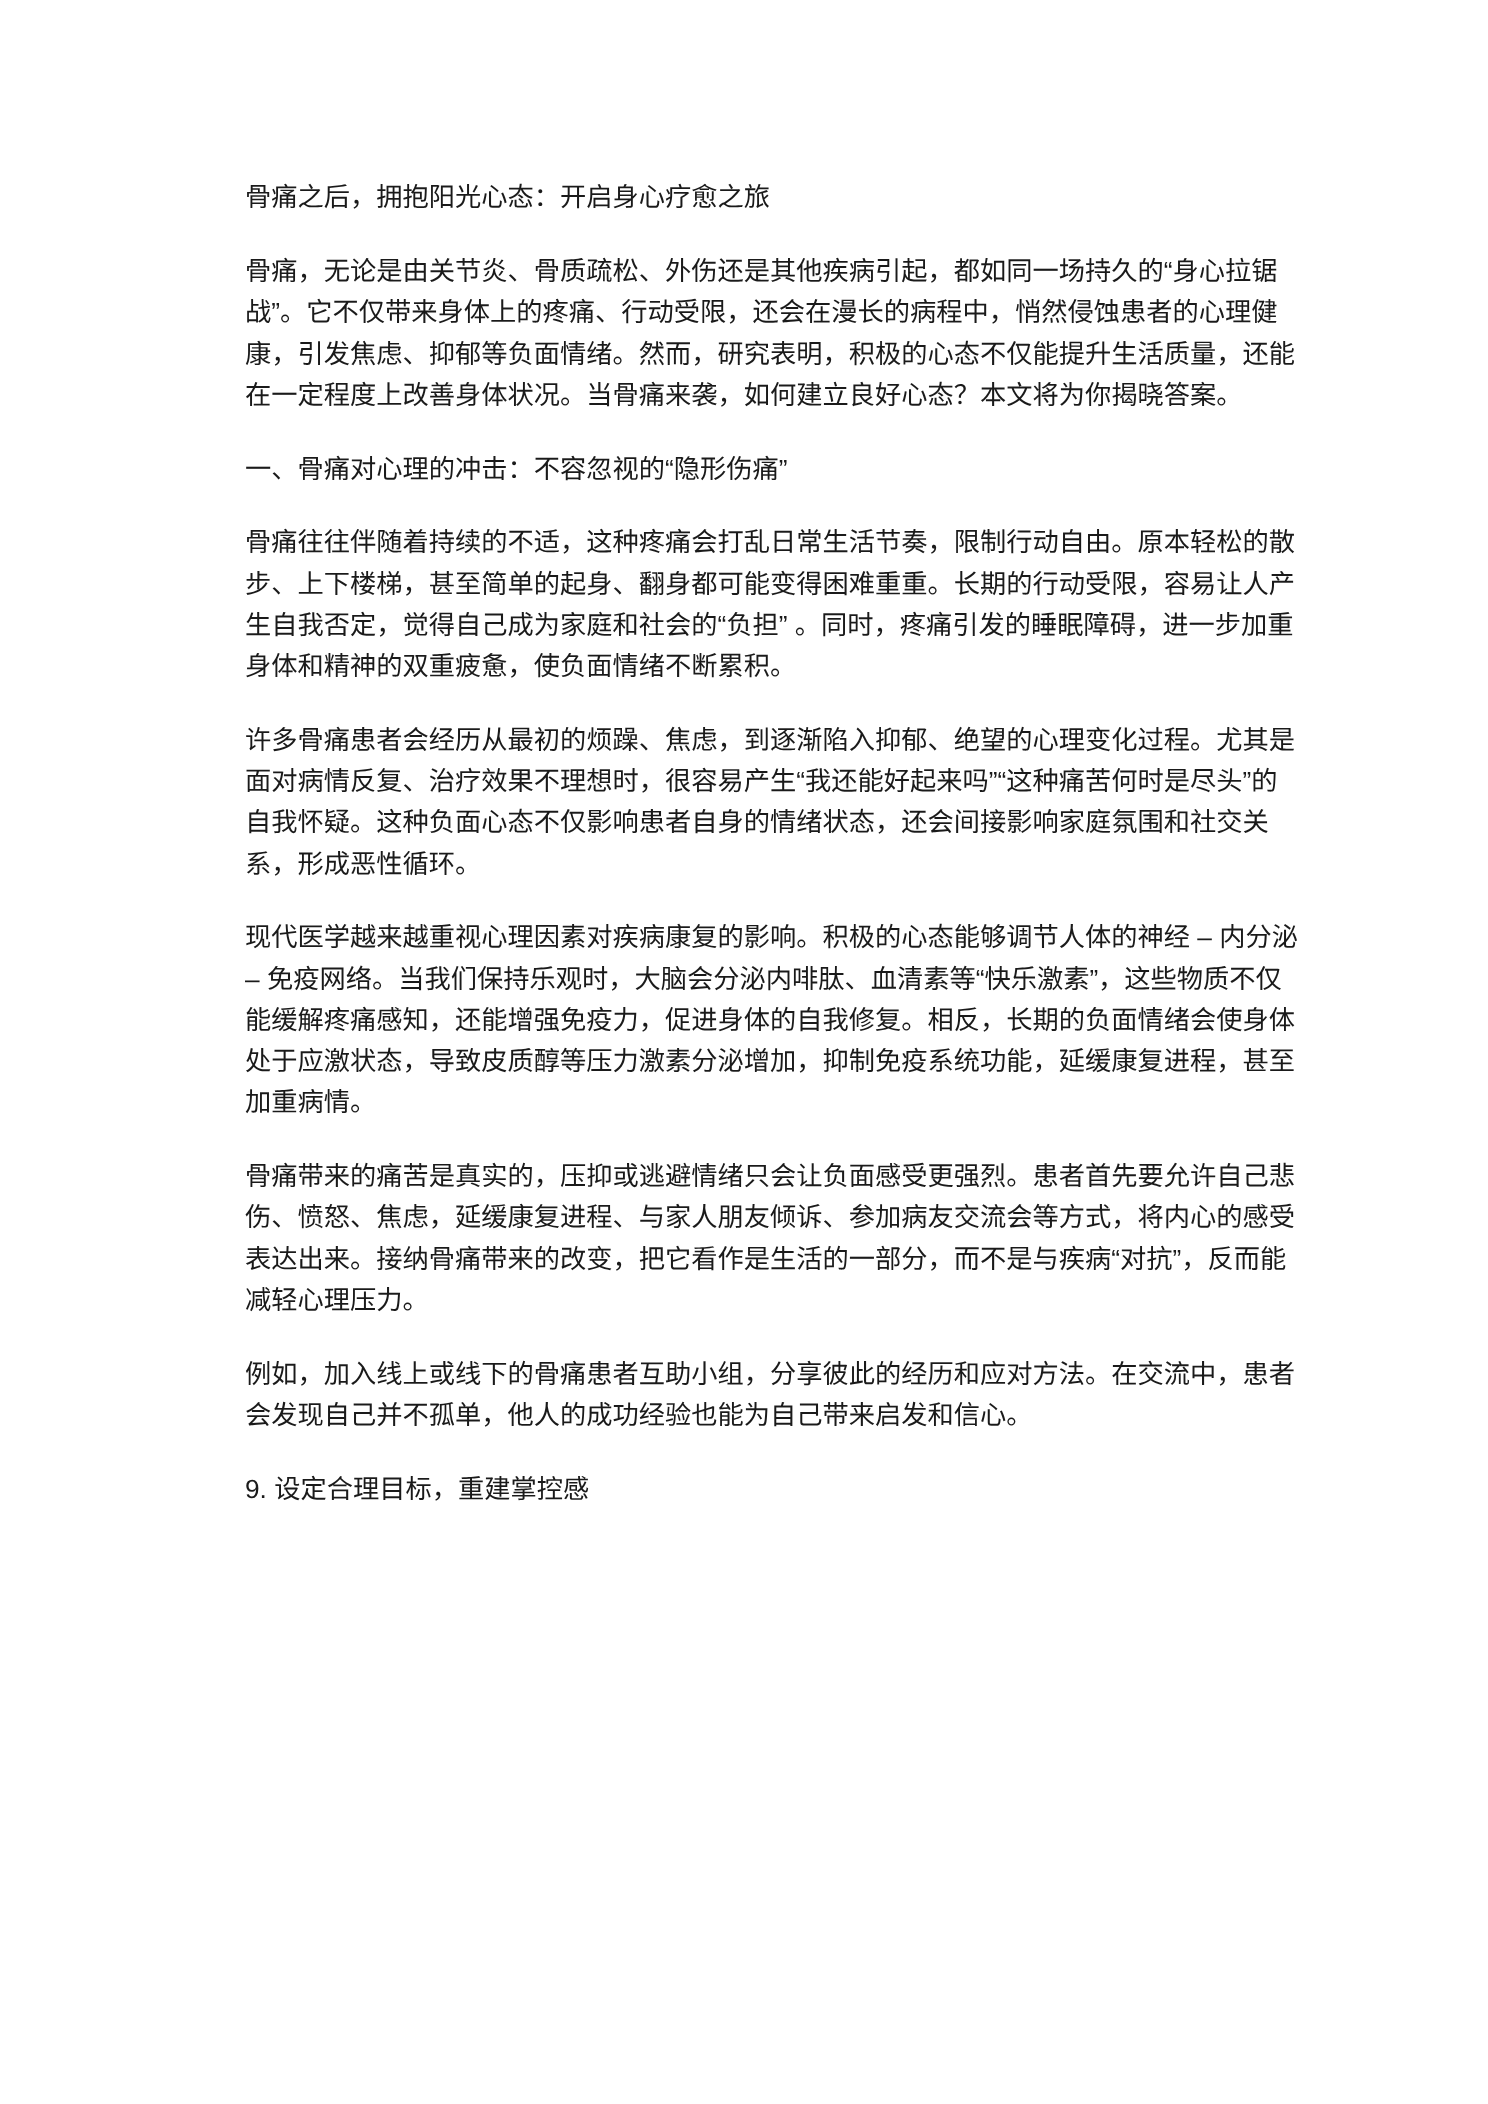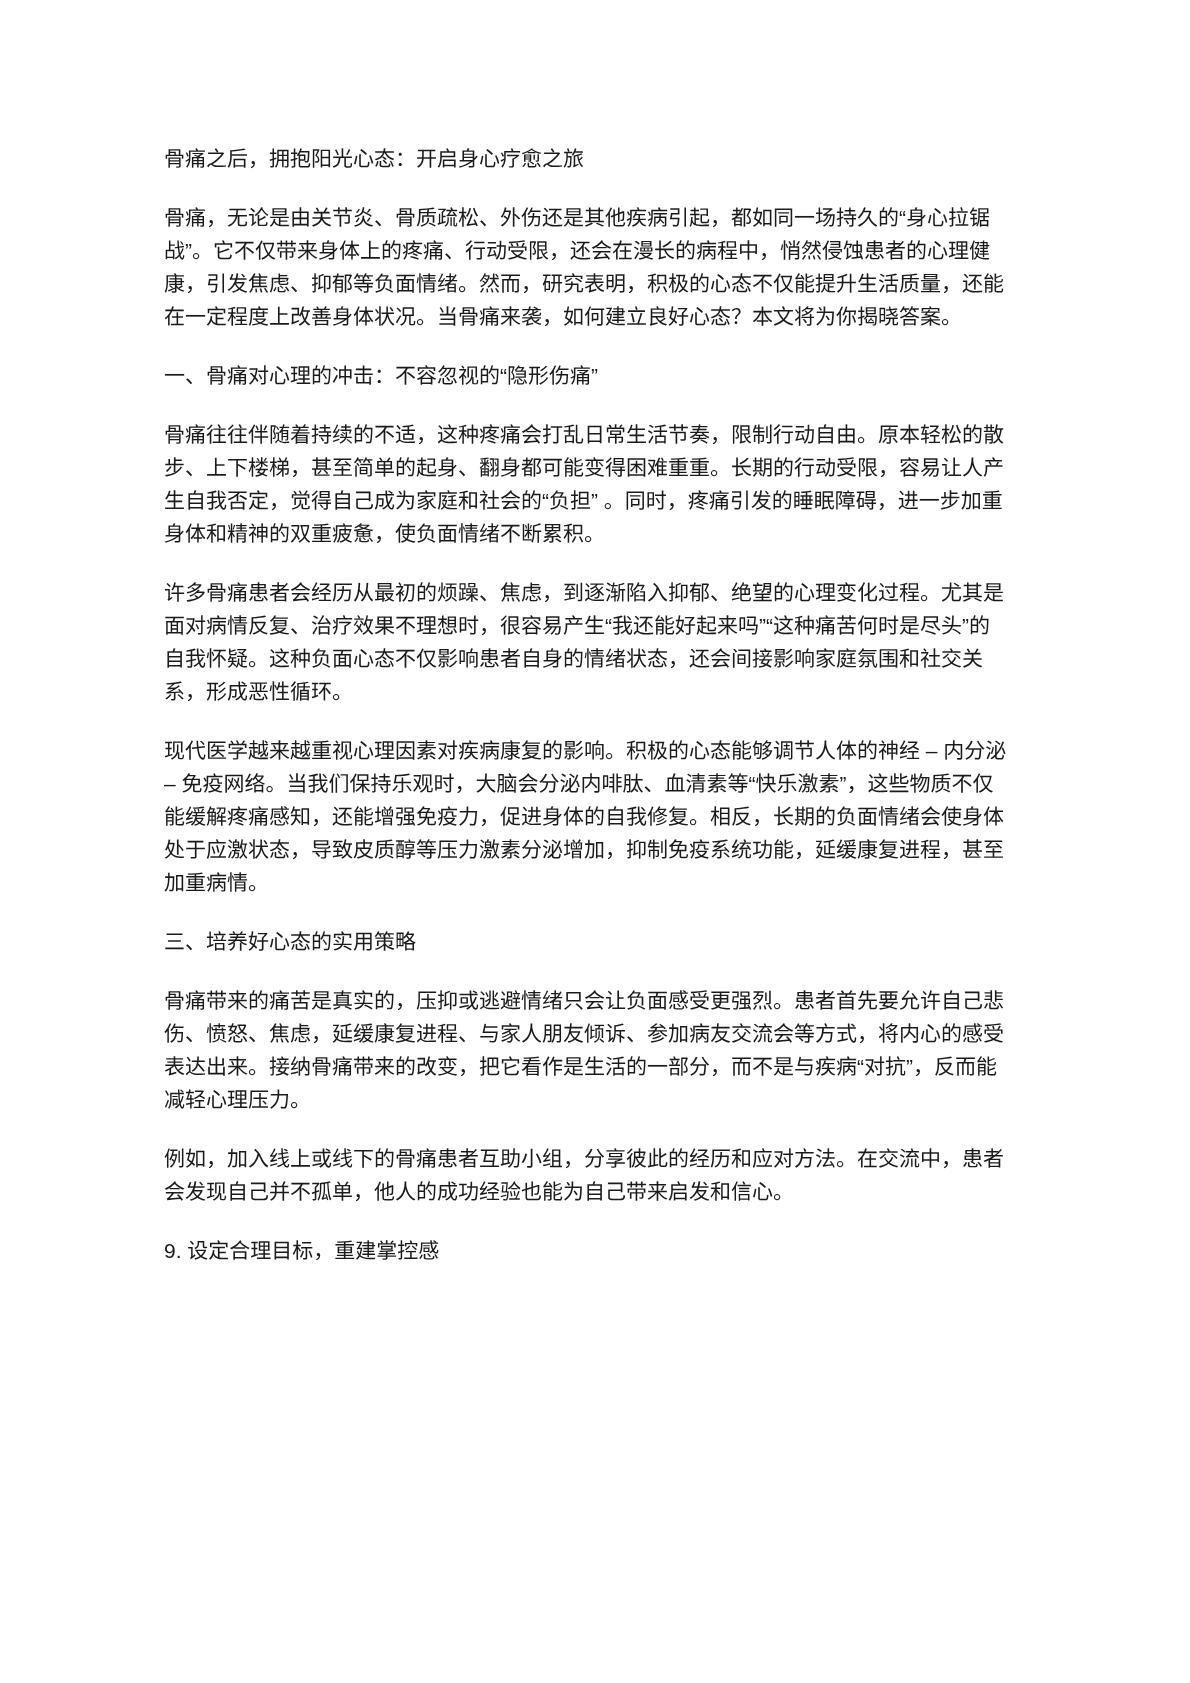--- a/index.html
+++ b/index.html
@@ -9,21 +9,21 @@
   }
   .page {
     position: relative;
     width: 1190px;
     height: 1683px;
     background: #ffffff;
     overflow: hidden;
   }
   .content {
     position: absolute;
-    left: 164px;
+    left: 196px;
     top: 142px;
     width: 845px;
     font-family: "Liberation Sans", "DejaVu Sans", sans-serif;
     font-size: 21px;
     line-height: 33px;
     color: #1a1a1a;
     font-weight: 400;
     letter-spacing: 0;
     text-align: left;
     word-break: normal;
@@ -43,18 +43,17 @@
 <body>
 
 <div class="page">
   <div class="content">
     <p class="block">骨痛之后，拥抱阳光心态：开启身心疗愈之旅</p>
     <p class="block">骨痛，无论是由关节炎、骨质疏松、外伤还是其他疾病引起，都如同一场持久的“身心拉锯战”。它不仅带来身体上的疼痛、行动受限，还会在漫长的病程中，悄然侵蚀患者的心理健康，引发焦虑、抑郁等负面情绪。然而，研究表明，积极的心态不仅能提升生活质量，还能在一定程度上改善身体状况。当骨痛来袭，如何建立良好心态？本文将为你揭晓答案。</p>
     <p class="block">一、骨痛对心理的冲击：不容忽视的“隐形伤痛”</p>
     <p class="block">骨痛往往伴随着持续的不适，这种疼痛会打乱日常生活节奏，限制行动自由。原本轻松的散步、上下楼梯，甚至简单的起身、翻身都可能变得困难重重。长期的行动受限，容易让人产生自我否定，觉得自己成为家庭和社会的“负担” 。同时，疼痛引发的睡眠障碍，进一步加重身体和精神的双重疲惫，使负面情绪不断累积。</p>
     <p class="block">许多骨痛患者会经历从最初的烦躁、焦虑，到逐渐陷入抑郁、绝望的心理变化过程。尤其是面对病情反复、治疗效果不理想时，很容易产生“我还能好起来吗”“这种痛苦何时是尽头”的自我怀疑。这种负面心态不仅影响患者自身的情绪状态，还会间接影响家庭氛围和社交关系，形成恶性循环。</p>
     <p class="block">现代医学越来越重视心理因素对疾病康复的影响。积极的心态能够调节人体的神经 – 内分泌 – 免疫网络。当我们保持乐观时，大脑会分泌内啡肽、血清素等“快乐激素”，这些物质不仅能缓解疼痛感知，还能增强免疫力，促进身体的自我修复。相反，长期的负面情绪会使身体处于应激状态，导致皮质醇等压力激素分泌增加，抑制免疫系统功能，延缓康复进程，甚至加重病情。</p>
-    <p class="block">三、培养好心态的实用策略</p>
     <p class="block">骨痛带来的痛苦是真实的，压抑或逃避情绪只会让负面感受更强烈。患者首先要允许自己悲伤、愤怒、焦虑，延缓康复进程、与家人朋友倾诉、参加病友交流会等方式，将内心的感受表达出来。接纳骨痛带来的改变，把它看作是生活的一部分，而不是与疾病“对抗”，反而能减轻心理压力。</p>
     <p class="block">例如，加入线上或线下的骨痛患者互助小组，分享彼此的经历和应对方法。在交流中，患者会发现自己并不孤单，他人的成功经验也能为自己带来启发和信心。</p>
     <p class="block">9. 设定合理目标，重建掌控感</p>
   </div>
 </div>
 
 </body></html>

